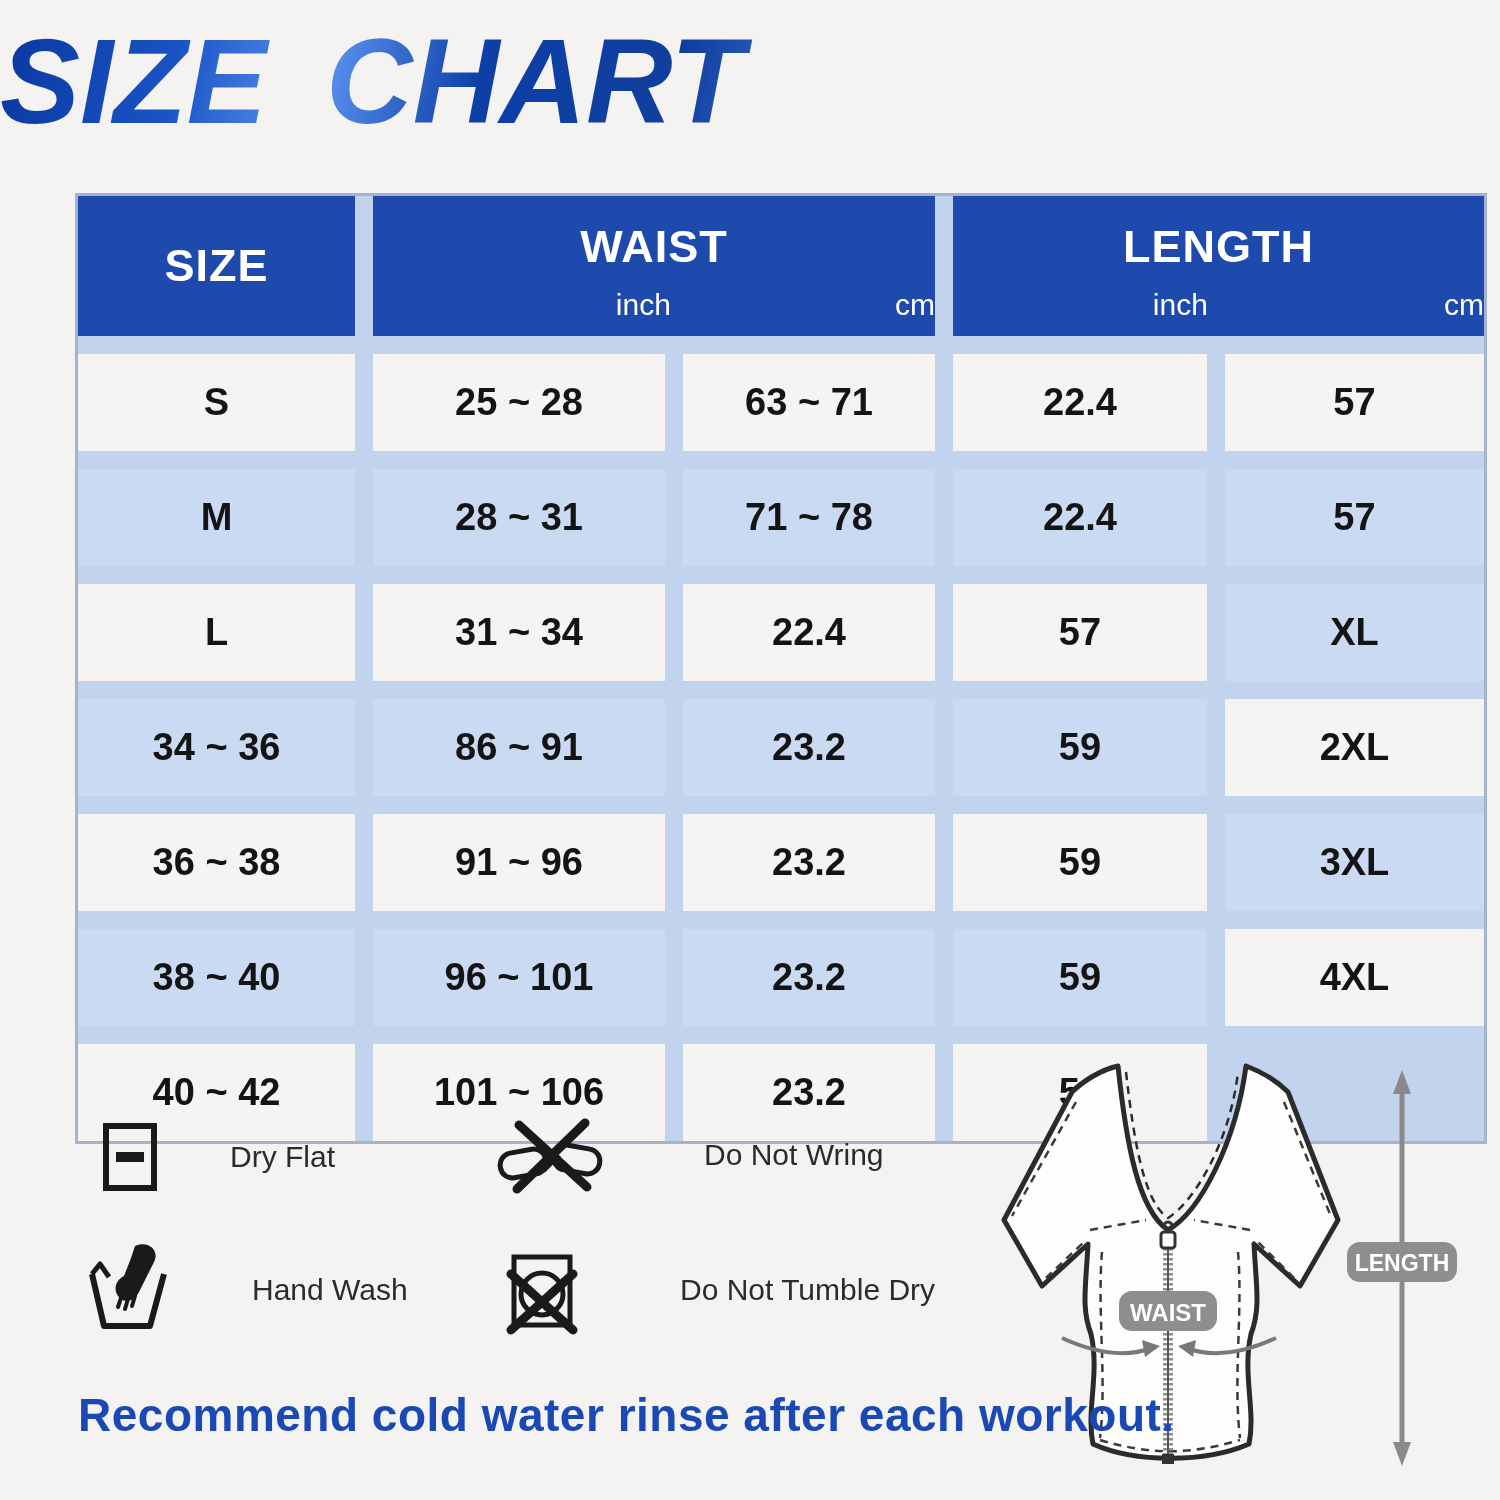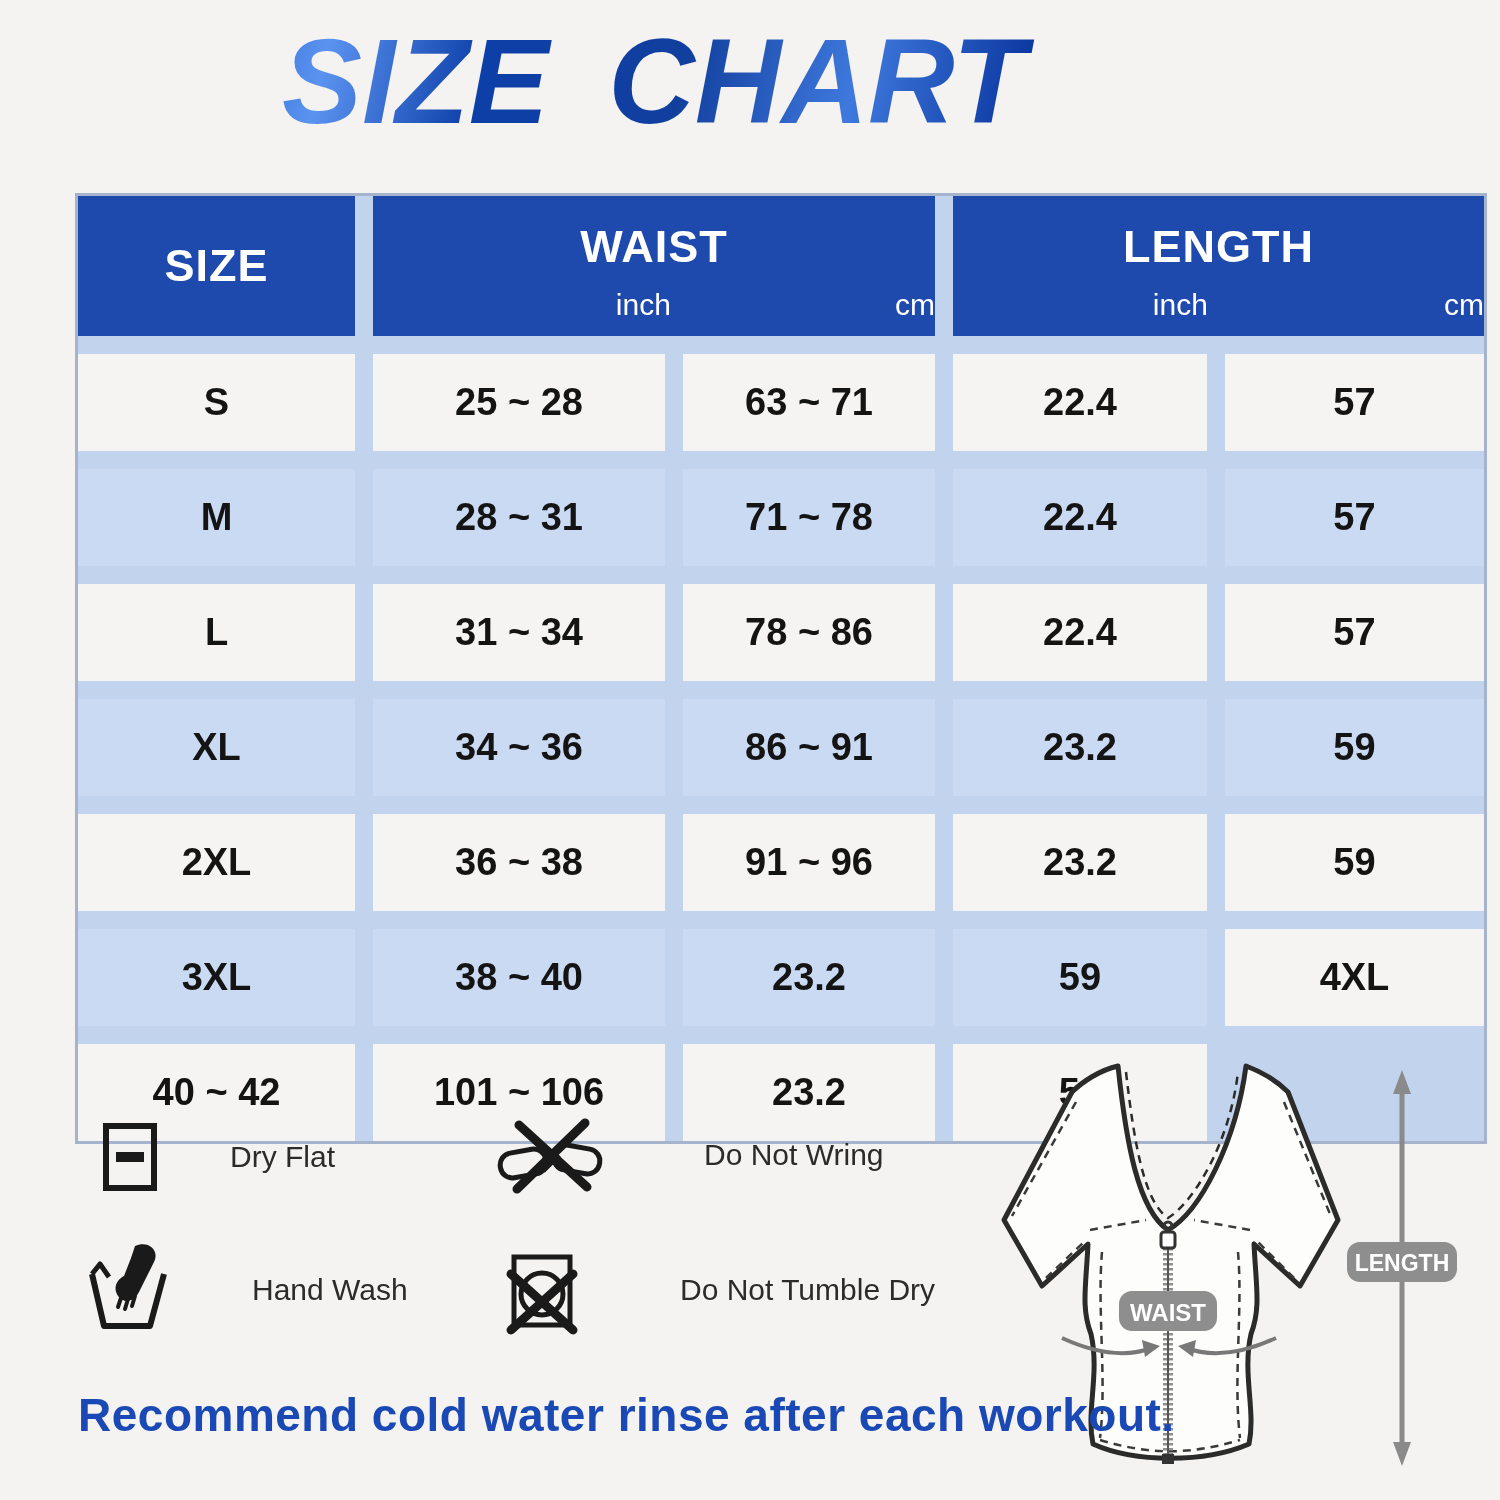--- a/index.html
+++ b/index.html
@@ -5,21 +5,20 @@
   html,body{margin:0;padding:0;}
   body{
     width:1500px;height:1500px;position:relative;overflow:hidden;
     background:#f4f3f1;
     font-family:"Liberation Sans","DejaVu Sans",sans-serif;
     color:#161616;
   }
   
   .page-title{
     position:absolute;left:0;top:14px;width:1308px;
-    text-align:center;
     font-size:120px;font-weight:bold;font-style:italic;
     letter-spacing:0px;word-spacing:26px;line-height:1.12;
     color:#0d3fa8;
     background:linear-gradient(103deg,#0a37a0 0%,#1a53c4 14%,#5b93f0 25%,#0d3fa8 37%,#113f9e 52%,#3f79dd 65%,#0a37a0 78%,#1d56c6 92%,#0a37a0 100%);
     -webkit-background-clip:text;background-clip:text;
     -webkit-text-fill-color:transparent;
   }
   
   .size-table{
     position:absolute;left:75px;top:193px;
@@ -92,38 +91,38 @@
   <div class="td row-light">57</div>
 
   <div class="td row-blue">M</div>
   <div class="td row-blue">28 ~ 31</div>
   <div class="td row-blue">71 ~ 78</div>
   <div class="td row-blue">22.4</div>
   <div class="td row-blue">57</div>
 
   <div class="td row-light">L</div>
   <div class="td row-light">31 ~ 34</div>
-  <div class="td row-light">78 ~ 86</div>
   <div class="td row-light">22.4</div>
   <div class="td row-light">57</div>
 
   <div class="td row-blue">XL</div>
   <div class="td row-blue">34 ~ 36</div>
   <div class="td row-blue">86 ~ 91</div>
   <div class="td row-blue">23.2</div>
   <div class="td row-blue">59</div>
 
   <div class="td row-light">2XL</div>
   <div class="td row-light">36 ~ 38</div>
   <div class="td row-light">91 ~ 96</div>
   <div class="td row-light">23.2</div>
   <div class="td row-light">59</div>
 
   <div class="td row-blue">3XL</div>
   <div class="td row-blue">38 ~ 40</div>
+  <div class="td row-blue">96 ~ 101</div>
   <div class="td row-blue">23.2</div>
   <div class="td row-blue">59</div>
 
   <div class="td row-light">4XL</div>
   <div class="td row-light">40 ~ 42</div>
   <div class="td row-light">101 ~ 106</div>
   <div class="td row-light">23.2</div>
   <div class="td row-light">59</div>
 </div>
 

